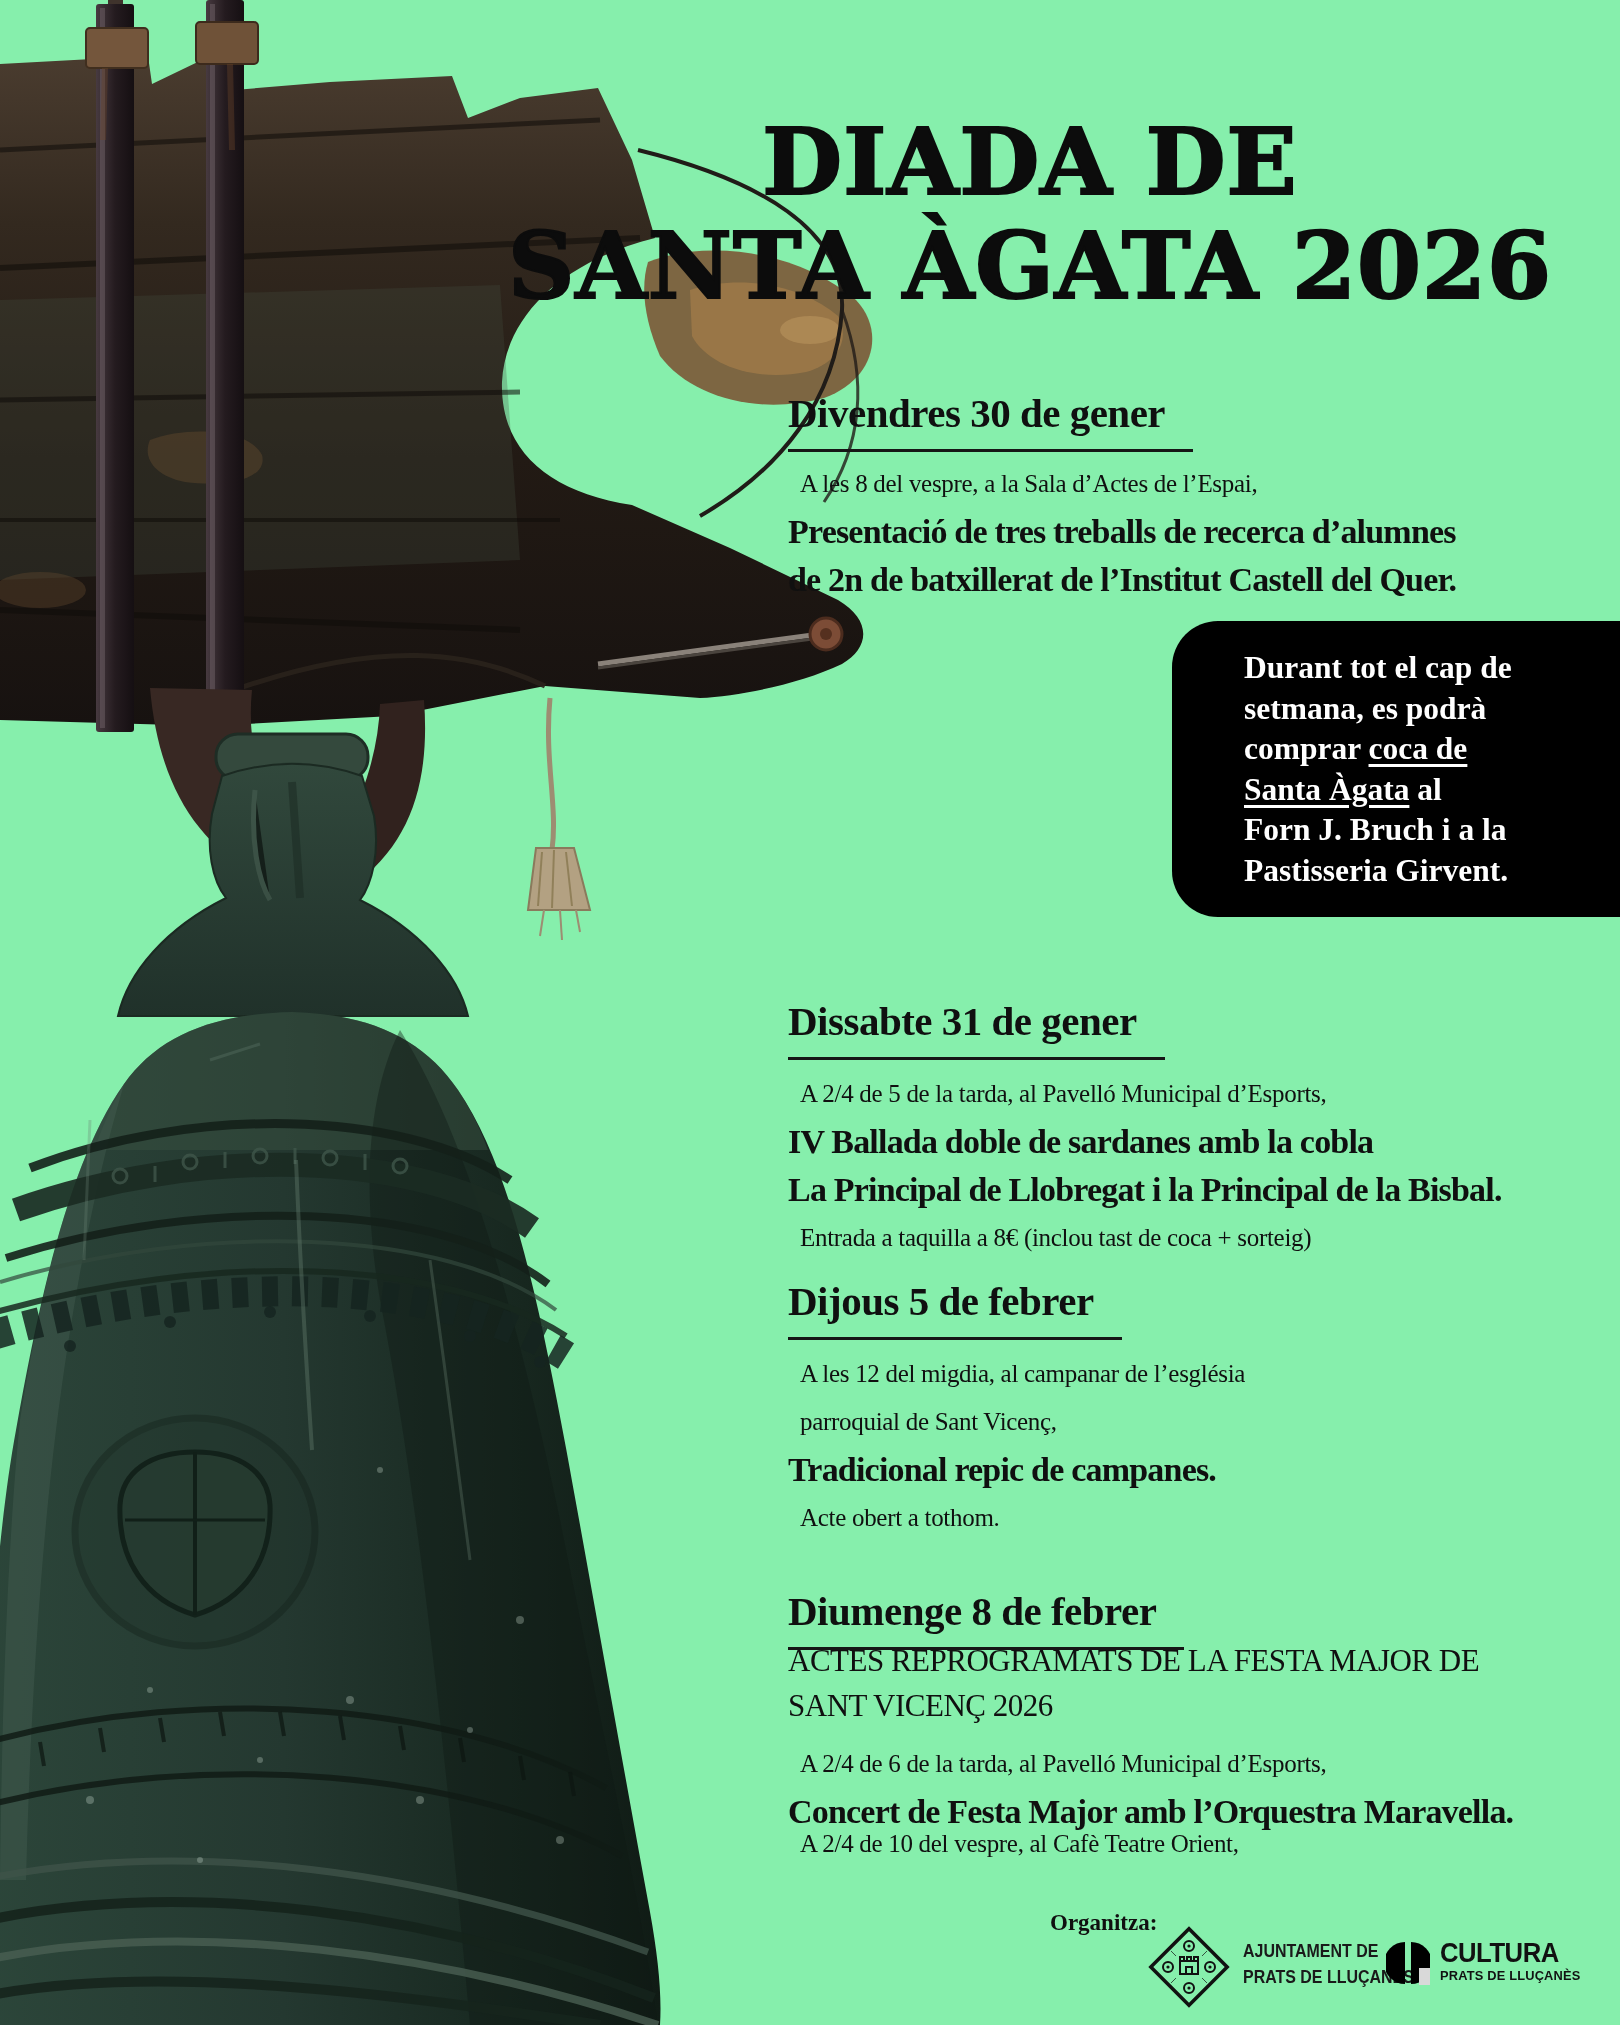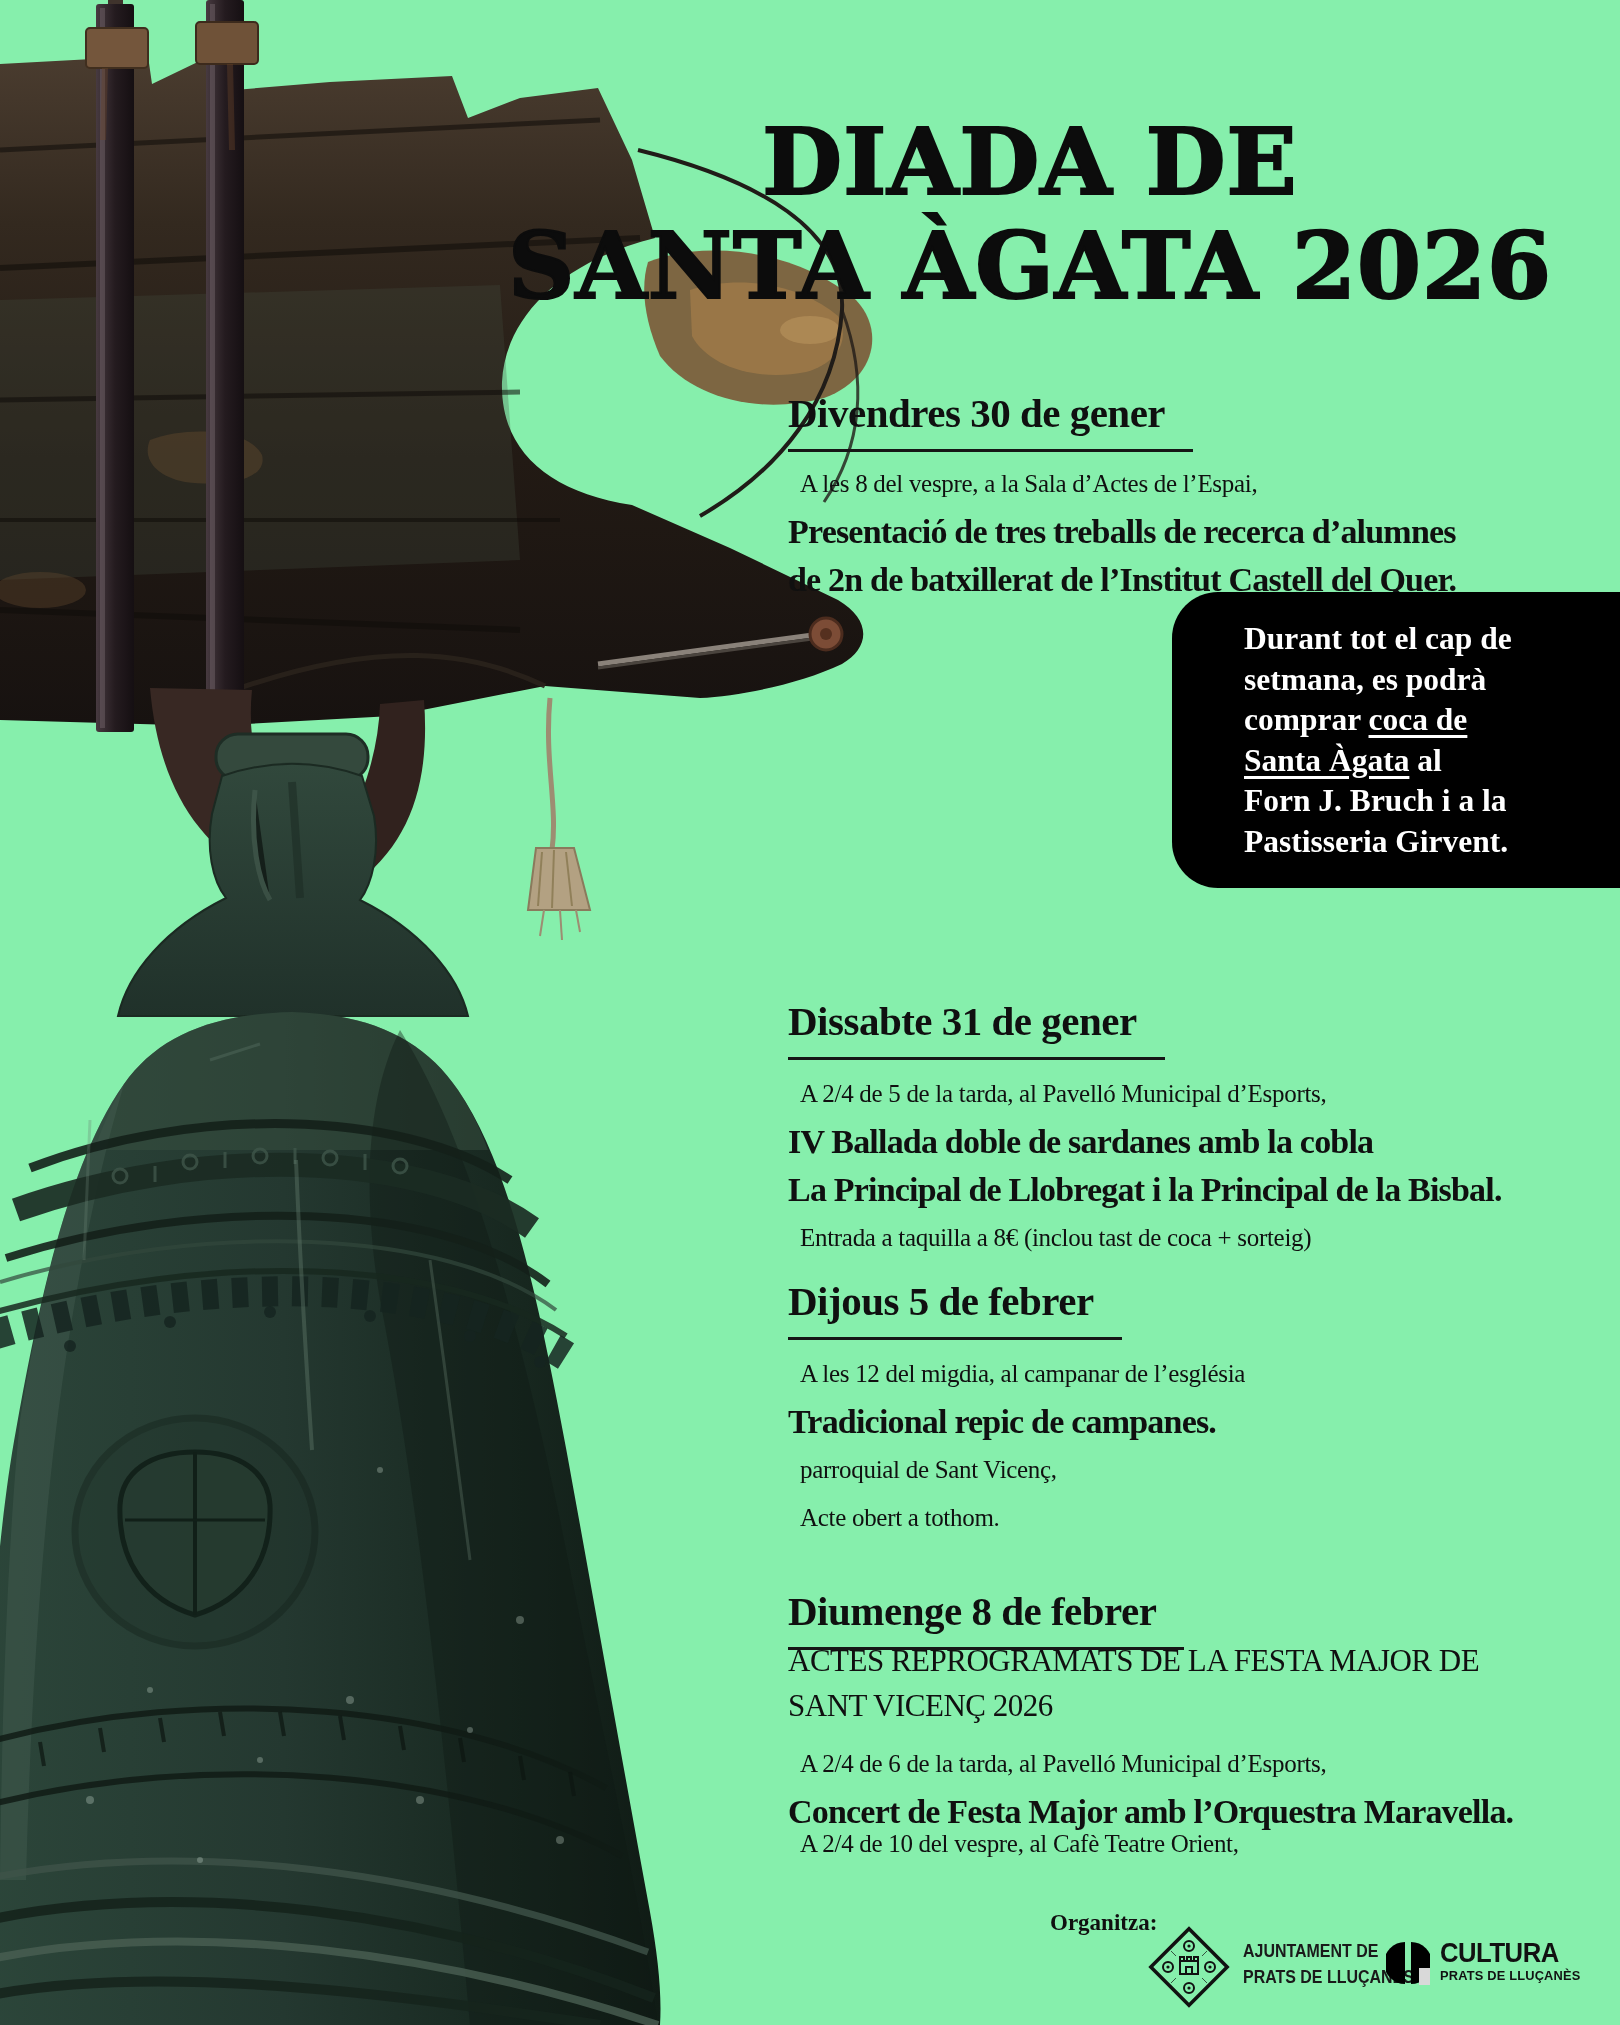--- a/index.html
+++ b/index.html
@@ -19,21 +19,21 @@
   
   .section{position:absolute;left:788px;}
   .section-heading{display:inline-block;font-size:41px;font-weight:bold;line-height:1.06;
     letter-spacing:-0.5px;border-bottom:3px solid #161616;padding:0 28px 14px 0;}
   .body-lines{position:absolute;left:788px;}
   .line{white-space:nowrap;}
   .line.italic{font-size:25px;line-height:48px;letter-spacing:-0.3px;margin-left:12px;}
   .line.bold{font-weight:bold;font-size:34px;line-height:48px;letter-spacing:-0.8px;}
   .line.caps{font-size:31px;line-height:45px;letter-spacing:-0.5px;}
   
-  .highlight-box{position:absolute;left:1172px;top:592px;width:448px;height:296px;
+  .highlight-box{position:absolute;left:1172px;top:621px;width:448px;height:296px;
     background:#000;border-radius:46px 0 0 46px;box-sizing:border-box;
     padding:27px 28px 0 72px;color:#fff;}
   .box-line{font-weight:bold;font-size:31.5px;line-height:40.5px;white-space:nowrap;}
   .box-line .u{text-decoration:underline;text-decoration-thickness:3px;text-underline-offset:5px;}
   
   .organitza{position:absolute;left:1050px;top:1910px;font-size:23px;font-weight:bold;}
   .aj-logo{position:absolute;left:1146px;top:1924px;width:86px;height:86px;}
   .aj-text{position:absolute;left:1243px;top:1938px;
     font-family:"Liberation Sans",sans-serif;font-weight:bold;font-size:19px;line-height:26px;
     color:#1a1a1a;transform:scaleX(.84);transform-origin:left top;white-space:nowrap;}
@@ -255,22 +255,22 @@
     <div class="line bold">IV Ballada doble de sardanes amb la cobla</div>
     <div class="line bold">La Principal de Llobregat i la Principal de la Bisbal.</div>
     <div class="line italic">Entrada a taquilla a 8€ (inclou tast de coca + sorteig)</div>
   </div>
 
   <div class="section" style="top:1280px;">
     <span class="section-heading">Dijous 5 de febrer</span>
   </div>
   <div class="body-lines" style="top:1350px;">
     <div class="line italic">A les 12 del migdia, al campanar de l’església</div>
+    <div class="line italic">parroquial de Sant Vicenç,</div>
     <div class="line bold">Tradicional repic de campanes.</div>
-    <div class="line italic">parroquial de Sant Vicenç,</div>
     <div class="line italic">Acte obert a tothom.</div>
   </div>
 
   <div class="section" style="top:1566px;margin-top:24px;">
     <span class="section-heading">Diumenge 8 de febrer</span>
   </div>
   <div class="body-lines" style="top:1638px;">
     <div class="line caps">ACTES REPROGRAMATS DE LA FESTA MAJOR DE</div>
     <div class="line caps">SANT VICENÇ 2026</div>
   </div>

